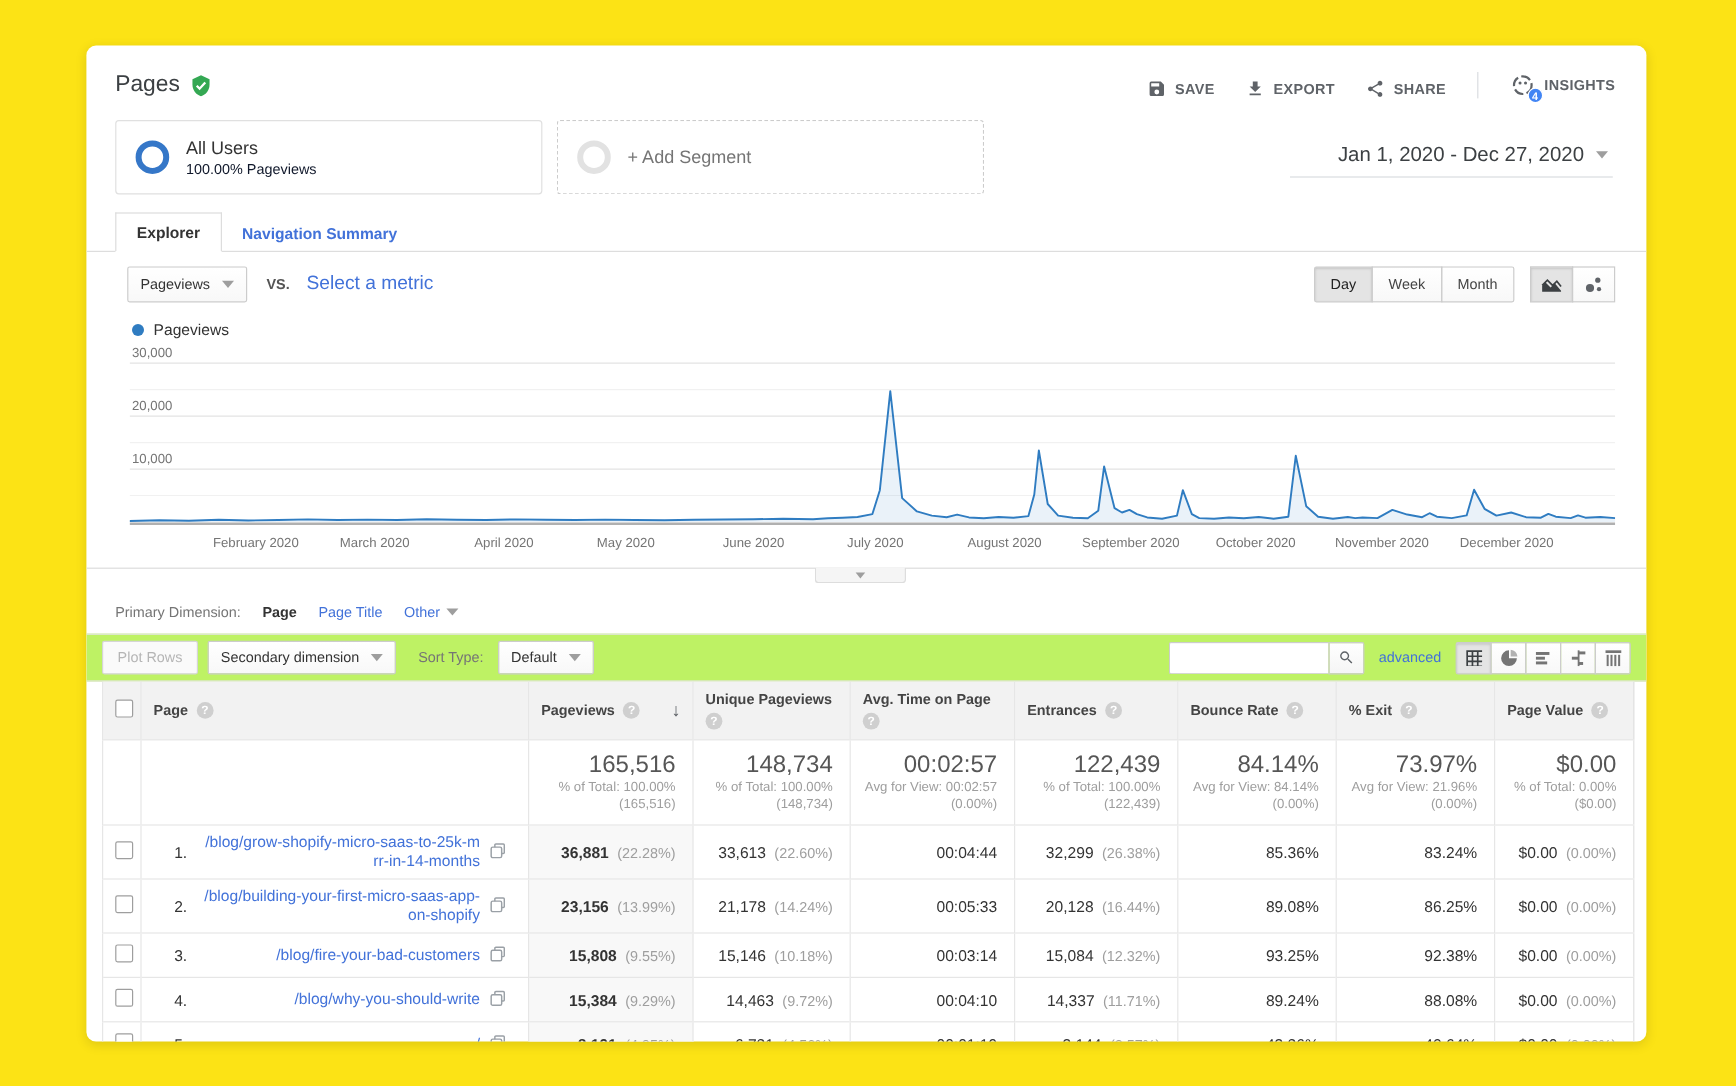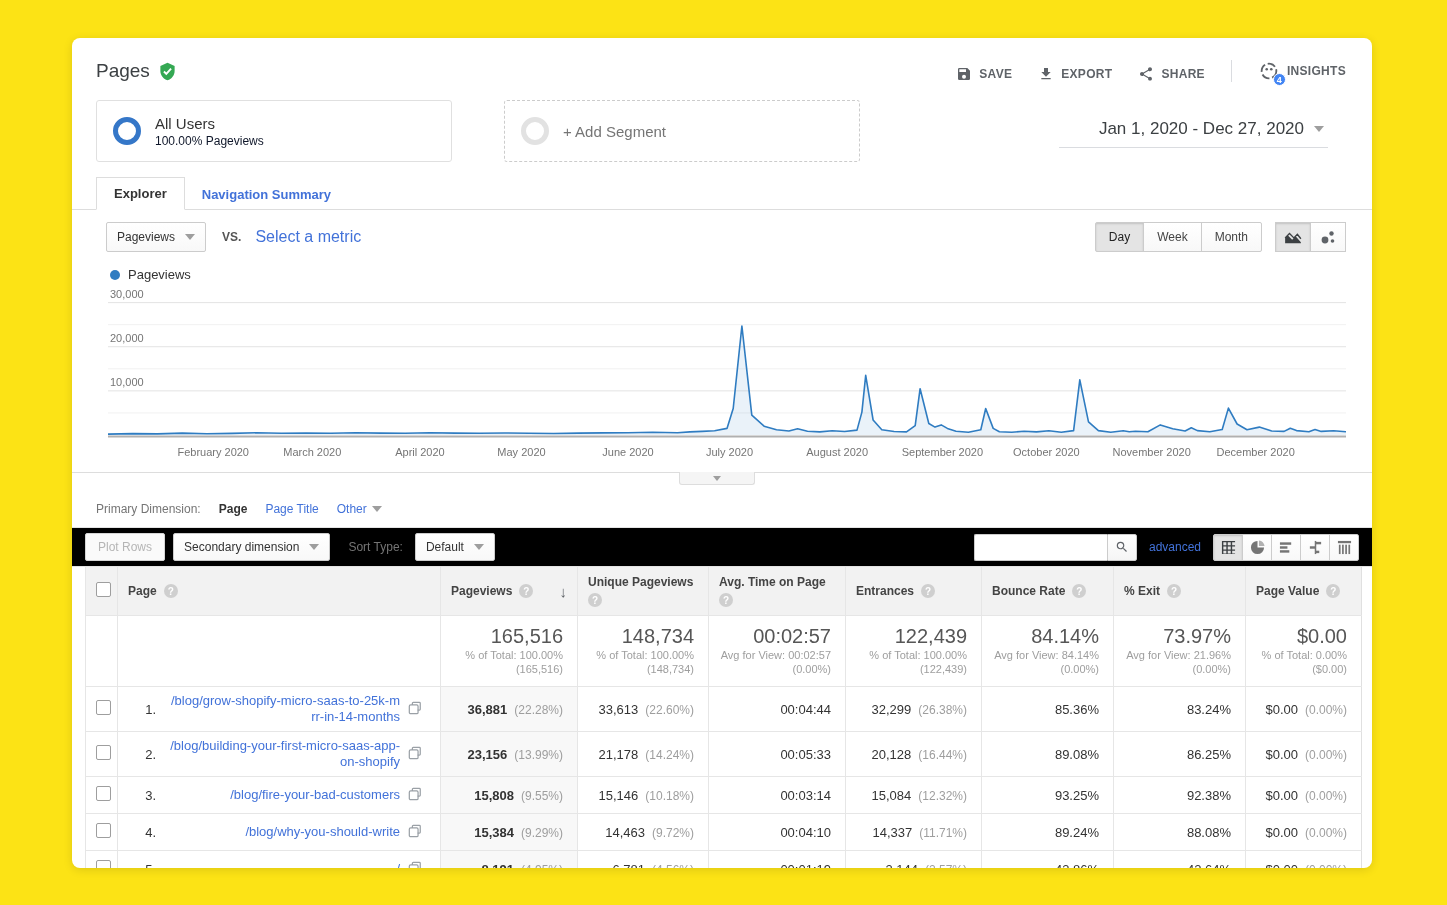--- a/index.html
+++ b/index.html
@@ -16,21 +16,21 @@
   .title-wrap{display:flex;align-items:center;gap:8px;}
   .page-title{font-size:19px;font-weight:normal;color:#3c4043;}
   .hdr-actions{display:flex;align-items:flex-end;gap:26px;font-size:12px;color:#5f6368;font-weight:bold;letter-spacing:.3px;}
   .hdr-btn{display:flex;align-items:center;gap:7px;cursor:pointer;}
   .hdr-btn svg{fill:#5f6368;}
   .hdr-sep{width:1px;height:22px;background:#dadce0;}
   .insights-ic{position:relative;display:inline-block;width:22px;height:22px;}
   .badge{position:absolute;right:-6px;bottom:-4px;width:13px;height:13px;border-radius:50%;background:var(--badge);color:#fff;font-size:9px;font-weight:bold;display:flex;align-items:center;justify-content:center;border:1px solid #fff;}
 
   
-  .segments-row{display:flex;align-items:flex-end;padding:14px 44px 0 24px;gap:40px;}
+  .segments-row{display:flex;align-items:flex-end;padding:14px 28px 0 24px;}
   .segment-box{width:356px;height:62px;border:1px solid #e0e0e0;border-radius:3px;display:flex;align-items:center;padding:0 16px;gap:14px;background:#fff;cursor:pointer;}
   .segment-box.dashed{border:1px dashed #ccc;margin-left:12px;}
   .ring{width:28px;height:28px;border-radius:50%;border:5px solid #3577c8;flex:0 0 auto;}
   .ring.gray{border-color:#e2e2e2;}
   .seg-name{font-size:15px;color:#333;}
   .seg-sub{font-size:12px;color:#0f172a;margin-top:2px;}
   .add-seg{font-size:15px;color:#757575;}
   .date-ctl{margin-left:auto;align-self:center;display:flex;align-items:center;gap:10px;font-size:17px;color:#3c4043;border-bottom:1px solid #dadce0;padding:4px 4px 8px 40px;cursor:pointer;}
   .caret{width:0;height:0;border-left:5px solid transparent;border-right:5px solid transparent;border-top:6px solid #9e9e9e;display:inline-block;}
 
@@ -66,21 +66,21 @@
   .collapse-tab{position:absolute;left:607px;top:-1px;width:76px;height:13px;background:#f5f5f5;border:1px solid #ddd;border-top:none;border-radius:0 0 3px 3px;display:flex;align-items:center;justify-content:center;cursor:pointer;}
   .collapse-tab .caret{border-left-width:4px;border-right-width:4px;border-top-width:5px;}
 
   
   .primary-dim{display:flex;align-items:center;gap:18px;padding:16px 24px 11px 24px;font-size:12px;}
   .pd-label{color:#757575;}
   .pd-active{font-weight:bold;color:#333;cursor:pointer;}
   .pd-link{color:var(--link);cursor:pointer;display:flex;align-items:center;gap:5px;}
 
   
-  .table-toolbar{background:#000000;border-top:1px solid #e4e4e4;border-bottom:1px solid #e4e4e4;height:40px;display:flex;align-items:center;padding:0 13px;gap:8px;}
+  .table-toolbar{background:#bef264;border-top:1px solid #e4e4e4;border-bottom:1px solid #e4e4e4;height:40px;display:flex;align-items:center;padding:0 13px;gap:8px;}
   .tb-btn{border:1px solid #d5d5d5;border-radius:2px;background:#fafafa;font-size:12px;color:#b5b5b5;padding:6px 12px;}
   .tb-drop{display:flex;align-items:center;gap:10px;border:1px solid #ccc;border-radius:2px;background:linear-gradient(#fff,#f8f8f8);font-size:12px;color:#333;padding:6px 10px;cursor:pointer;}
   .sort-label{font-size:12px;color:#757575;margin:0 4px 0 10px;}
   .search-wrap{margin-left:auto;display:flex;align-items:center;}
   .search-input{width:133px;height:27px;border:1px solid #ccc;border-right:none;border-radius:2px 0 0 2px;padding:0 8px;font-size:12px;background:#fff;outline:none;}
   .search-btn{width:30px;height:27px;border:1px solid #ccc;border-radius:0 2px 2px 0;background:linear-gradient(#fff,#f5f5f5);display:flex;align-items:center;justify-content:center;cursor:pointer;}
   .adv-link{font-size:12px;color:var(--link);margin:0 12px;cursor:pointer;}
   .view-group{display:flex;}
   .view-btn{width:30px;height:27px;border:1px solid #ccc;background:linear-gradient(#fff,#f8f8f8);display:flex;align-items:center;justify-content:center;cursor:pointer;margin-left:-1px;}
   .view-btn:first-child{border-radius:2px 0 0 2px;margin-left:0;}

